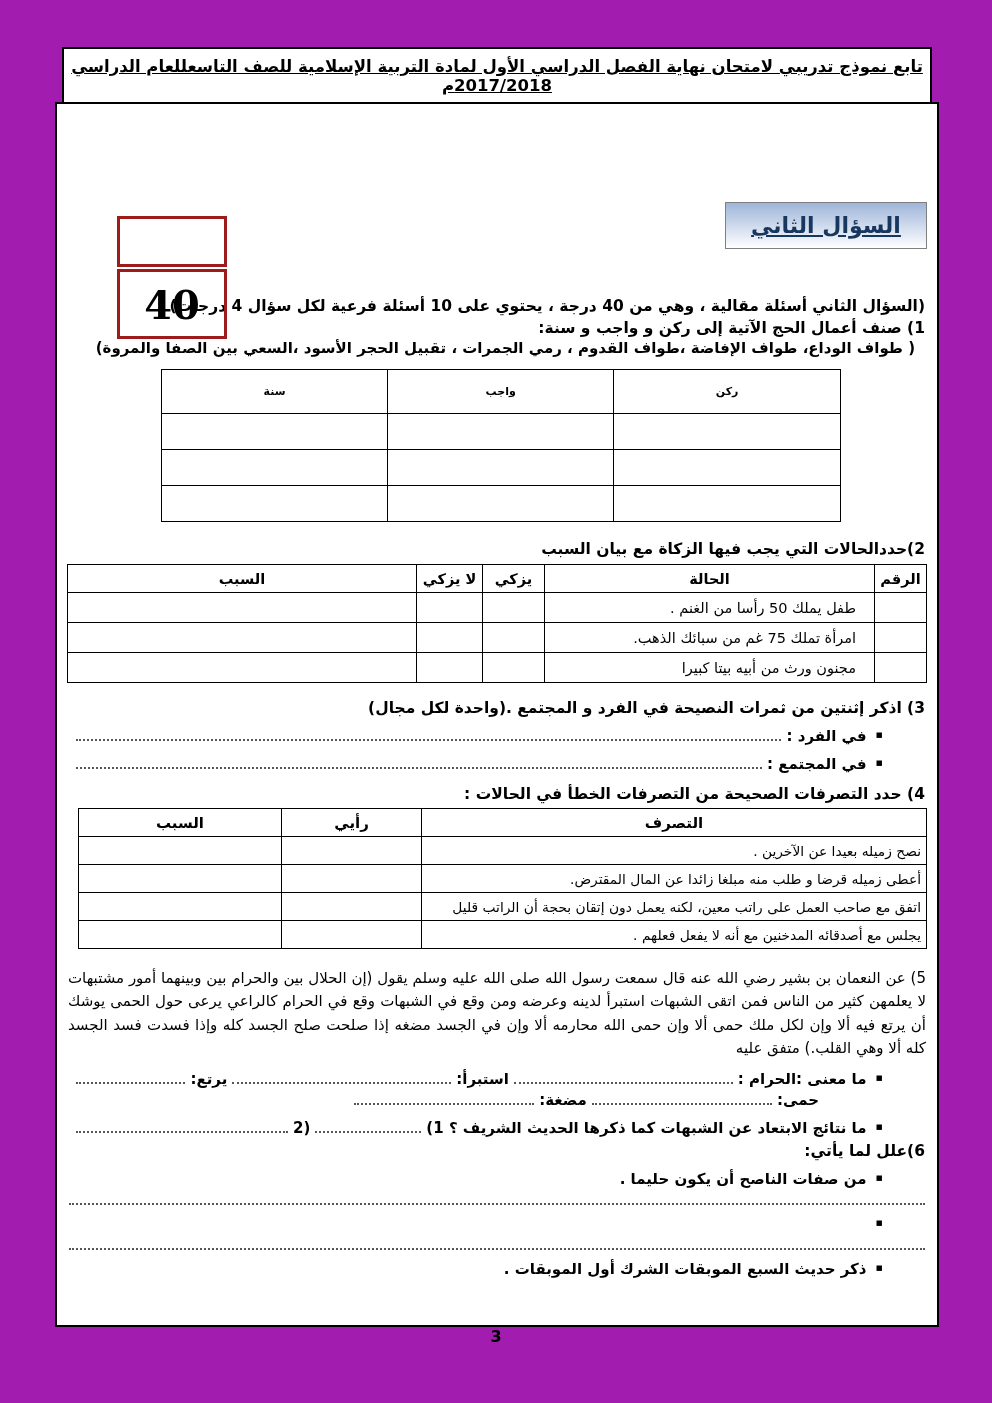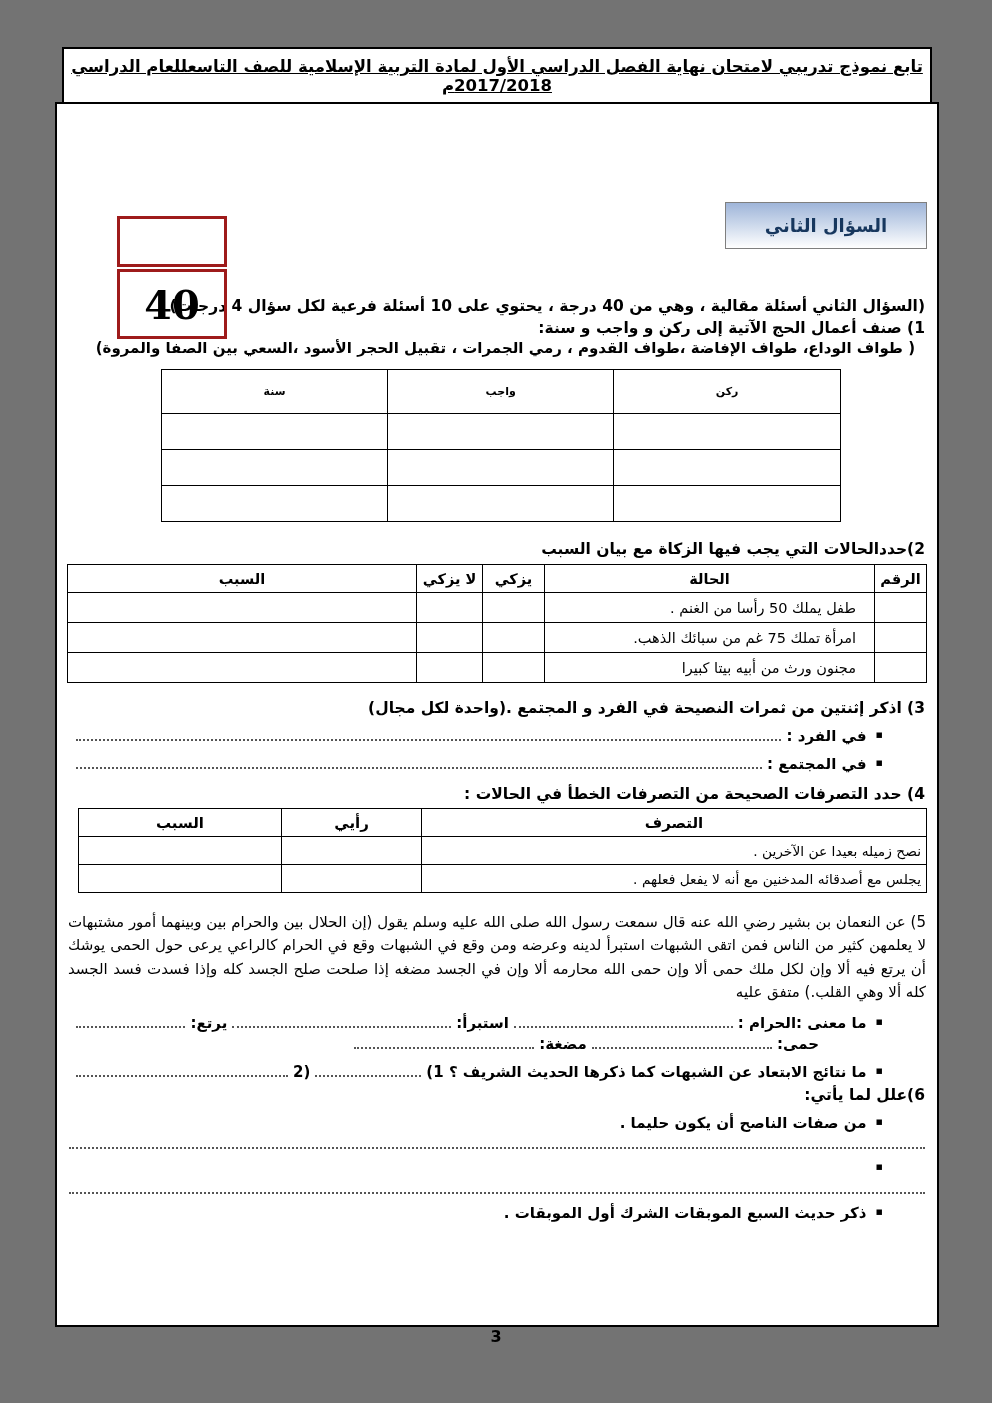--- a/index.html
+++ b/index.html
@@ -1,32 +1,32 @@
 <!DOCTYPE html>
 <html dir="rtl" lang="ar"><head>
 <meta charset="utf-8">
 <style>
   html,body{margin:0;padding:0;}
   body{width:992px;height:1403px;background:#ffffff;font-family:"DejaVu Sans",sans-serif;direction:rtl;color:#000;}
-  .page{position:relative;width:992px;height:1403px;overflow:hidden;background:#737373;}
+  .page{position:relative;width:992px;height:1403px;overflow:hidden;background:#a21caf;}
 
   .header-box{position:absolute;top:47px;right:60px;left:62px;border:2px solid #000;text-align:center;padding:8px 6px;background:#fff;}
   .header-title{font-weight:bold;font-size:16.5px;text-decoration:underline;}
 
   .main-box{position:absolute;top:102px;right:53px;left:55px;height:1221px;border:2px solid #000;padding:0 10px;overflow:hidden;background:#fff;}
 
   .score-box{position:absolute;top:112px;left:60px;width:110px;}
   .score-cell-top{height:45px;border:3px solid #9e1b1b;}
   .score-cell-bottom{height:64px;border:3px solid #9e1b1b;margin-top:2px;display:flex;align-items:center;justify-content:center;
     font-family:"DejaVu Serif",serif;font-weight:bold;font-size:40px;}
 
   .section-title-box{width:200px;height:45px;margin-top:98px;border:1px solid #7f7f7f;
     background:linear-gradient(180deg,#9fb5d9 0%,#c9d6ea 45%,#ffffff 100%);
     display:flex;align-items:center;justify-content:center;}
-  .section-title-text{font-weight:bold;font-size:18px;color:#17375e;}
+  .section-title-text{font-weight:bold;font-size:22px;color:#17375e;text-decoration:underline;}
 
   p{margin:0;}
   .qlabel{font-size:15.5px;font-weight:bold;}
   .intro{margin:48px 2px 0;font-size:15.5px;font-weight:bold;}
   .q1-label{margin:4px 2px 0;}
   .q1-items{margin:2px 12px 0;font-size:15px;font-weight:bold;}
 
   table{border-collapse:collapse;}
   th,td{border:1px solid #000;}
 
@@ -191,20 +191,30 @@
           <th>السبب</th>
         </tr>
       </thead>
       <tbody>
         <tr>
           <td>نصح زميله بعيدا عن الآخرين .</td>
           <td></td>
           <td></td>
         </tr>
         <tr>
+          <td>أعطى زميله قرضا و طلب منه مبلغا زائدا عن المال المقترض.</td>
+          <td></td>
+          <td></td>
+        </tr>
+        <tr>
+          <td>اتفق مع صاحب العمل على راتب معين، لكنه يعمل دون إتقان بحجة أن الراتب قليل</td>
+          <td></td>
+          <td></td>
+        </tr>
+        <tr>
           <td>يجلس مع أصدقائه المدخنين مع أنه لا يفعل فعلهم .</td>
           <td></td>
           <td></td>
         </tr>
       </tbody>
     </table>
 
     <p class="hadith">5) عن النعمان بن بشير رضي الله عنه قال سمعت رسول الله صلى الله عليه وسلم يقول (إن الحلال بين والحرام بين وبينهما أمور مشتبهات لا يعلمهن كثير من الناس فمن اتقى الشبهات استبرأ لدينه وعرضه ومن وقع في الشبهات وقع في الحرام كالراعي يرعى حول الحمى يوشك أن يرتع فيه ألا وإن لكل ملك حمى ألا وإن حمى الله محارمه ألا وإن في الجسد مضغه إذا صلحت صلح الجسد كله وإذا فسدت فسد الجسد كله ألا وهي القلب.) متفق عليه</p>
 
     <div class="bullet-row">

